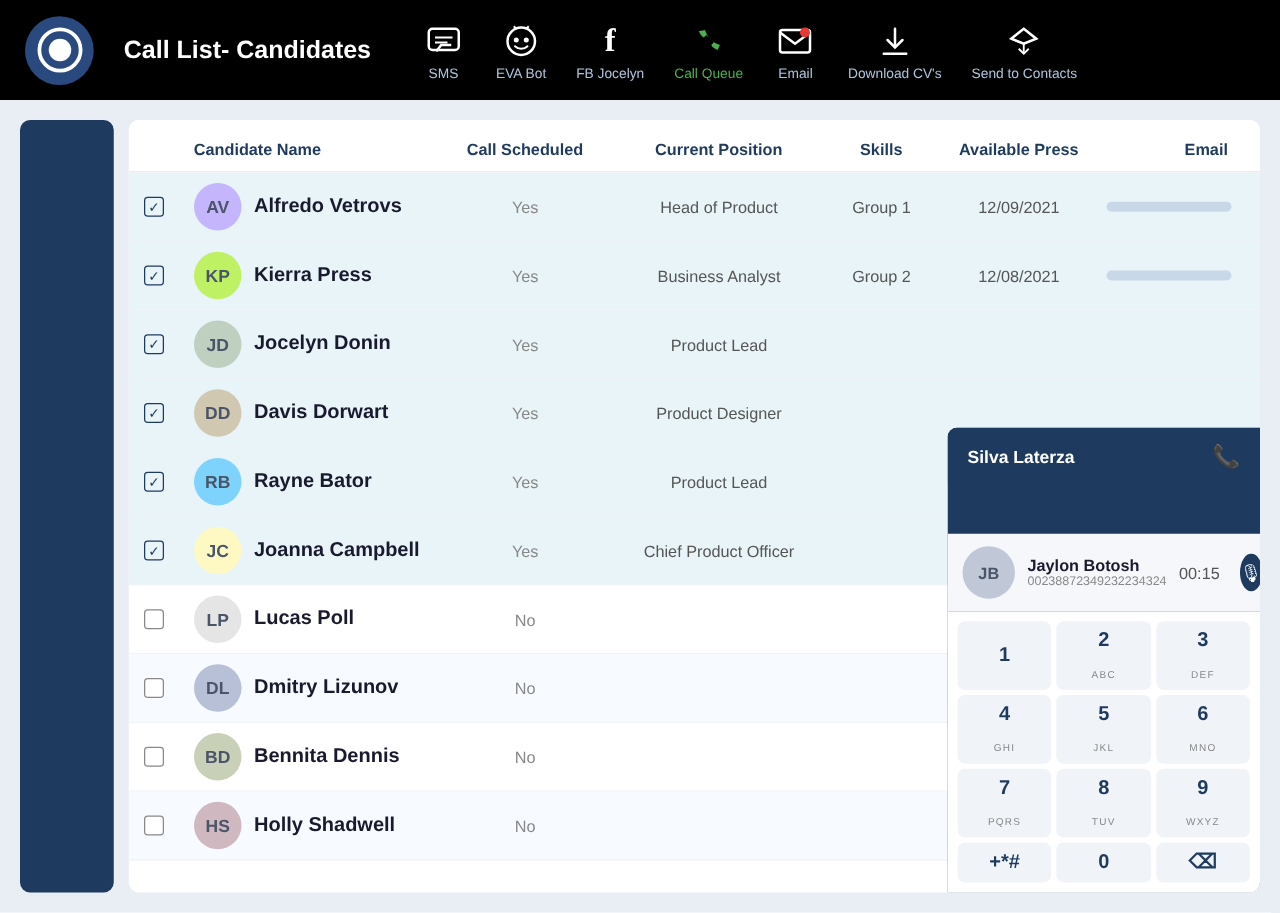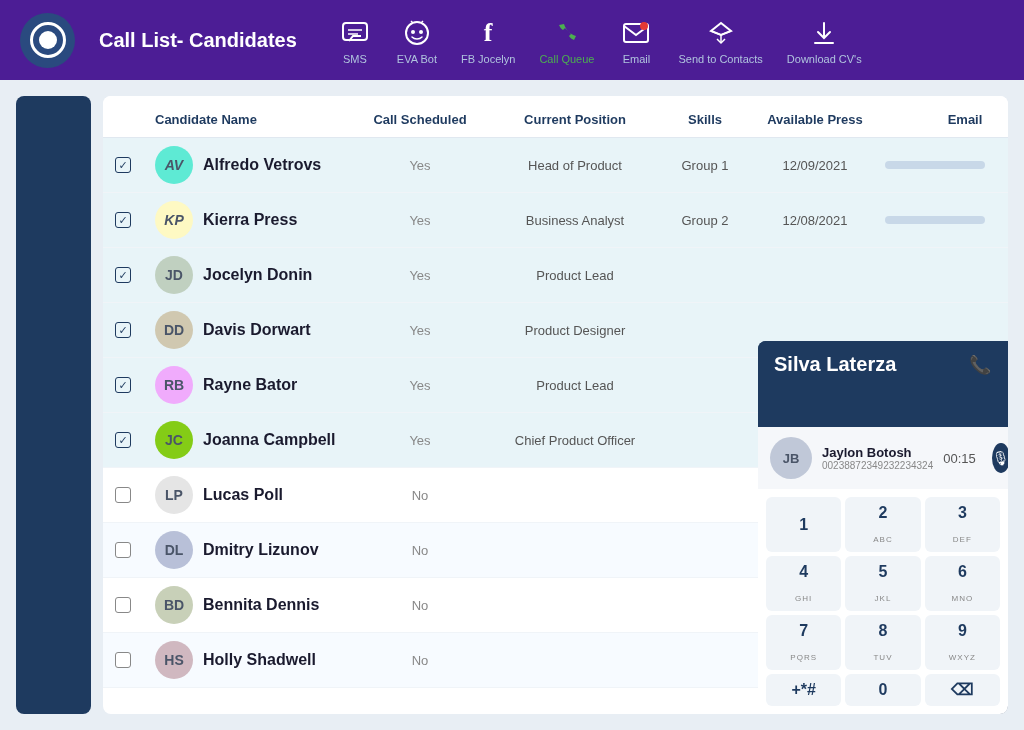--- a/index.html
+++ b/index.html
@@ -1,20 +1,20 @@
 <!DOCTYPE html>
 <html><head>
   <meta charset="utf-8">
   <style>
     * { box-sizing: border-box; margin: 0; padding: 0; }
     body { font-family: 'Segoe UI', Arial, sans-serif; background: #e8eef4; width: 1024px; height: 730px; overflow: hidden; }
 
     
     .navbar {
-      background: #4c1d95;
+      background: #000000;
       height: 80px;
       display: flex;
       align-items: center;
       padding: 0 20px;
     }
     .logo {
       width: 55px; height: 55px;
       background: #2a4a7f;
       border-radius: 50%;
       display: flex; align-items: center; justify-content: center;
@@ -186,21 +186,21 @@
     }
     .dialer-header {
       background: #1e3a5f;
       padding: 12px 16px;
       display: flex;
       align-items: center;
       justify-content: space-between;
     }
     .dialer-name {
       color: white;
-      font-size: 20px;
+      font-size: 14px;
       font-weight: 600;
     }
     .dialer-phone-icon {
       color: white;
       font-size: 18px;
     }
     .dialer-call-info {
       background: #f5f7fa;
       padding: 10px 12px;
       display: flex;
@@ -341,38 +341,38 @@
           <path d="M2 6l12 9 12-9" stroke="white" stroke-width="2"></path>
           <circle cx="22" cy="6" r="4" fill="#e53935"></circle>
         </svg>
       </div>
       <span class="nav-label">Email</span>
     </div>
 
     <div class="nav-item">
       <div class="icon-wrap">
         <svg width="28" height="28" viewBox="0 0 28 28" fill="none">
+          <path d="M14 4v14" stroke="white" stroke-width="2" stroke-linecap="round"></path>
+          <path d="M8 13l6 6 6-6" stroke="white" stroke-width="2" stroke-linecap="round"></path>
+          <line x1="5" y1="24" x2="23" y2="24" stroke="white" stroke-width="2" stroke-linecap="round"></line>
+        </svg>
+      </div>
+      <span class="nav-label">Download CV's</span>
+    </div>
+
+    <div class="nav-item">
+      <div class="icon-wrap">
+        <svg width="28" height="28" viewBox="0 0 28 28" fill="none">
           <path d="M14 4l10 8-10 4-10-4z" fill="none" stroke="white" stroke-width="2"></path>
           <path d="M4 12l10 4 10-4" stroke="white" stroke-width="1.5"></path>
           <path d="M14 16v8" stroke="white" stroke-width="1.5"></path>
           <path d="M10 20l4 4 4-4" stroke="white" stroke-width="1.5"></path>
         </svg>
       </div>
       <span class="nav-label">Send to Contacts</span>
-    </div>
-
-    <div class="nav-item">
-      <div class="icon-wrap">
-        <svg width="28" height="28" viewBox="0 0 28 28" fill="none">
-          <path d="M14 4v14" stroke="white" stroke-width="2" stroke-linecap="round"></path>
-          <path d="M8 13l6 6 6-6" stroke="white" stroke-width="2" stroke-linecap="round"></path>
-          <line x1="5" y1="24" x2="23" y2="24" stroke="white" stroke-width="2" stroke-linecap="round"></line>
-        </svg>
-      </div>
-      <span class="nav-label">Download CV's</span>
     </div>
 
   </div>
 </div>
 
 <div class="main">
   <div class="sidebar-left"></div>
 
   <div class="content-area">
 
@@ -386,38 +386,38 @@
       <div class="col-header">Email</div>
 
     </div>
 
     <div class="table-body" id="table-body">
     <div class="table-row checked-row">
       <div class="checkbox-cell">
         <div class="cb checked">✓</div>
       </div>
       <div class="candidate-cell">
-        <div class="avatar" style="background:#5eead4;font-style:italic;">AV</div>
+        <div class="avatar" style="background:#c4b5fd;">AV</div>
         <span class="candidate-name">Alfredo Vetrovs</span>
       </div>
       <div class="cell-text yes">Yes</div>
       <div class="cell-text">Head of Product</div>
       <div class="cell-text">Group 1</div>
       <div class="cell-text">12/09/2021</div>
       <div class="cell-text">
             <div class="email-bar"></div>
           </div>
       <div class="cell-text"></div>
     </div>
         <div class="table-row checked-row">
       <div class="checkbox-cell">
         <div class="cb checked">✓</div>
       </div>
       <div class="candidate-cell">
-        <div class="avatar" style="background:#fef9c3;font-style:italic;">KP</div>
+        <div class="avatar" style="background:#bef264;">KP</div>
         <span class="candidate-name">Kierra Press</span>
       </div>
       <div class="cell-text yes">Yes</div>
       <div class="cell-text">Business Analyst</div>
       <div class="cell-text">Group 2</div>
       <div class="cell-text">12/08/2021</div>
       <div class="cell-text">
             <div class="email-bar"></div>
           </div>
       <div class="cell-text"></div>
@@ -450,36 +450,36 @@
       <div class="cell-text"></div>
       <div class="cell-text"></div>
       <div class="cell-text"></div>
       <div class="cell-text"></div>
     </div>
         <div class="table-row checked-row">
       <div class="checkbox-cell">
         <div class="cb checked">✓</div>
       </div>
       <div class="candidate-cell">
-        <div class="avatar" style="background:#f0abfc;">RB</div>
+        <div class="avatar" style="background:#7dd3fc;">RB</div>
         <span class="candidate-name">Rayne Bator</span>
       </div>
       <div class="cell-text yes">Yes</div>
       <div class="cell-text">Product Lead</div>
       <div class="cell-text"></div>
       <div class="cell-text"></div>
       <div class="cell-text"></div>
       <div class="cell-text"></div>
     </div>
         <div class="table-row checked-row">
       <div class="checkbox-cell">
         <div class="cb checked">✓</div>
       </div>
       <div class="candidate-cell">
-        <div class="avatar" style="background:#84cc16;">JC</div>
+        <div class="avatar" style="background:#fef9c3;">JC</div>
         <span class="candidate-name">Joanna Campbell</span>
       </div>
       <div class="cell-text yes">Yes</div>
       <div class="cell-text">Chief Product Officer</div>
       <div class="cell-text"></div>
       <div class="cell-text"></div>
       <div class="cell-text"></div>
       <div class="cell-text"></div>
     </div>
         <div class="table-row">

